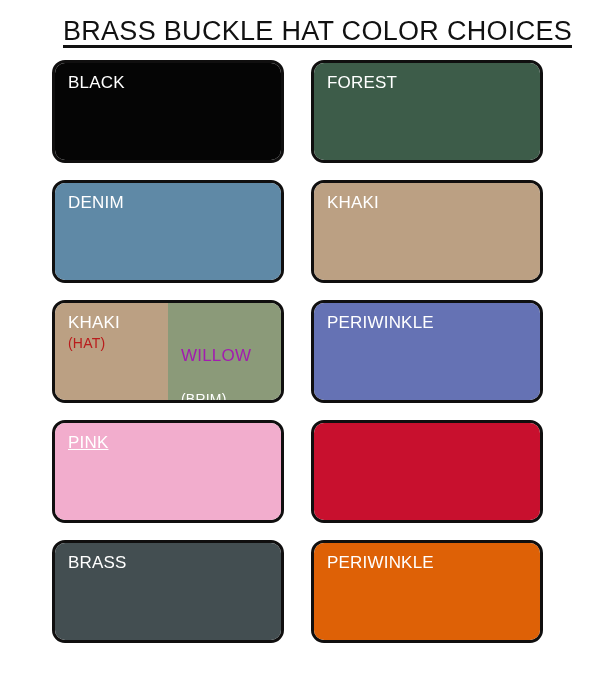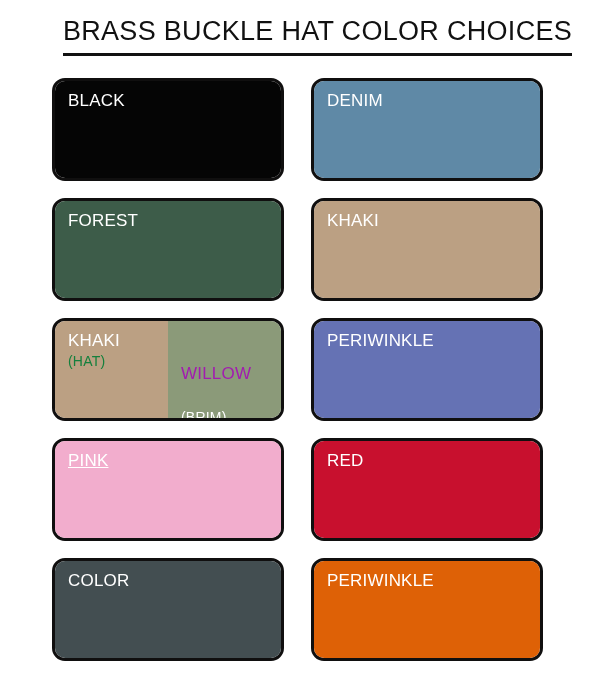--- a/index.html
+++ b/index.html
@@ -29,31 +29,31 @@
     width: 595px;
     text-align: center;
   }
   .title {
     display: inline-block;
     font-size: 27px;
     font-weight: 400;
     letter-spacing: 0.3px;
     color: #111111;
     line-height: 1.05;
-    padding-bottom: 8px;
+    padding-bottom: 0;
     border-bottom: 3px solid #111111;
     white-space: nowrap;
     margin-left: 40px;
   }
 
   
   .grid {
     position: absolute;
     left: 52px;
-    top: 78px;
+    top: 60px;
     width: 491px;
     display: grid;
     grid-template-columns: 232px 232px;
     column-gap: 27px;
     row-gap: 17px;
   }
 
   .swatch {
     position: relative;
     height: 103px;
@@ -116,71 +116,68 @@
   </div>
 
   <div class="grid">
       <div class="swatch" style="border-color: rgb(16, 15, 15);">
         <div class="fill" style="background: rgb(5, 5, 5);"></div>
         <div class="labels">
           <div class="label-name" style="color: rgb(255, 255, 255);">BLACK</div>
         </div>
       </div>
       <div class="swatch" style="border-color: rgb(16, 15, 15);">
+        <div class="fill" style="background: rgb(61, 92, 73);"></div>
+        <div class="labels">
+          <div class="label-name" style="color: rgb(255, 255, 255);">FOREST</div>
+        </div>
+      </div>
+      <div class="swatch" style="border-color: rgb(16, 15, 15);">
         <div class="fill" style="background: rgb(95, 137, 166);"></div>
         <div class="labels">
           <div class="label-name" style="color: rgb(255, 255, 255);">DENIM</div>
-        </div>
-      </div>
-      <div class="swatch" style="border-color: rgb(16, 15, 15);">
-        <div class="fill" style="background: rgb(61, 92, 73);"></div>
-        <div class="labels">
-          <div class="label-name" style="color: rgb(255, 255, 255);">FOREST</div>
         </div>
       </div>
       <div class="swatch" style="border-color: rgb(16, 15, 15);">
         <div class="fill" style="background: rgb(187, 160, 131);"></div>
         <div class="labels">
           <div class="label-name" style="color: rgb(255, 255, 255);">KHAKI</div>
         </div>
       </div>
       <div class="swatch" style="border-color: rgb(16, 15, 15);">
         <div class="half half-left" style="background: rgb(187, 160, 131);"></div>
         <div class="half half-right" style="background: rgb(139, 154, 121);"></div>
         <div class="labels">
           <div class="label-name" style="color: rgb(255, 255, 255);">KHAKI</div>
-          <div class="label-sub" style="color: #15803d;">(HAT)</div>
+          <div class="label-sub" style="color: #b91c1c;">(HAT)</div>
         </div>
         <div class="labels right-half">
           <div class="label-name" style="color: #a21caf; margin-top: 33px;">WILLOW</div>
           <div class="label-sub" style="color: rgb(255, 255, 255); margin-top: 24px;">(BRIM)</div>
         </div>
       </div>
       <div class="swatch" style="border-color: rgb(16, 15, 15); padding-left: 28px;">
         <div class="fill" style="background: rgb(101, 114, 180);"></div>
         <div class="labels">
           <div class="label-name" style="color: rgb(255, 255, 255);">PERIWINKLE</div>
         </div>
       </div>
       <div class="swatch" style="border-color: rgb(16, 15, 15);">
         <div class="fill" style="background: rgb(242, 173, 205);"></div>
         <div class="labels">
           <div class="label-name" style="color: rgb(255, 255, 255); text-decoration: underline;">PINK</div>
         </div>
       </div>
       <div class="swatch" style="border-color: rgb(16, 15, 15);">
         <div class="fill" style="background: rgb(200, 16, 46);"></div>
-        <div class="labels">
-          <div class="label-name" style="color: rgb(255, 255, 255);">RED</div>
-        </div>
       </div>
       <div class="swatch" style="border-color: rgb(16, 15, 15);">
         <div class="fill" style="background: rgb(67, 78, 81);"></div>
         <div class="labels">
-          <div class="label-name" style="color: rgb(255, 255, 255);">COLOR</div>
+          <div class="label-name" style="color: rgb(255, 255, 255);">BRASS</div>
         </div>
       </div>
       <div class="swatch" style="border-color: rgb(16, 15, 15);">
         <div class="fill" style="background: rgb(222, 97, 6);"></div>
         <div class="labels">
           <div class="label-name" style="color: rgb(255, 255, 255);">PERIWINKLE</div>
         </div>
       </div>
     </div>
 

